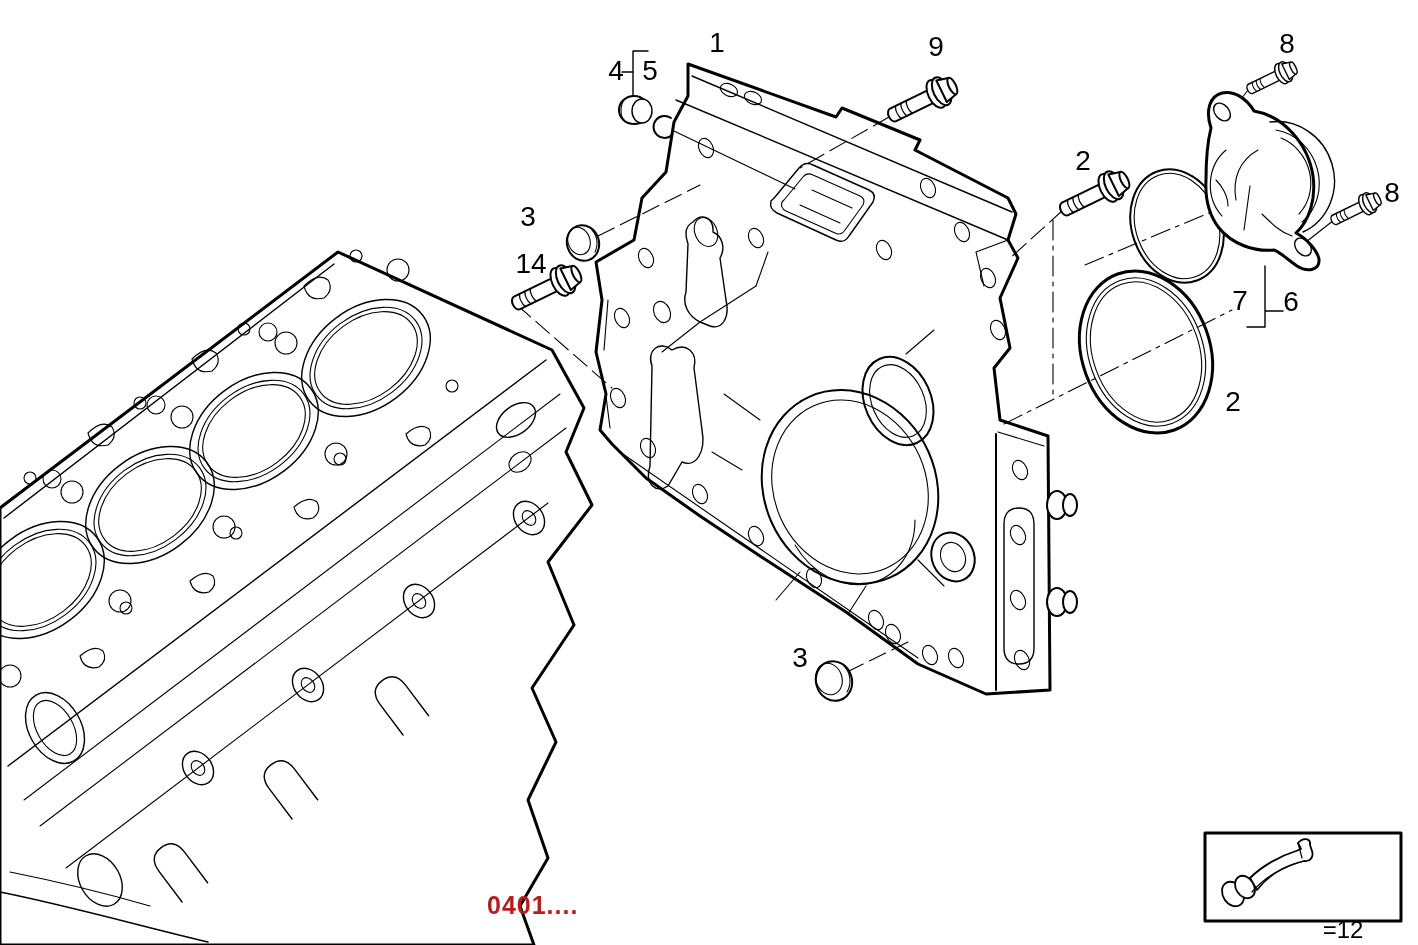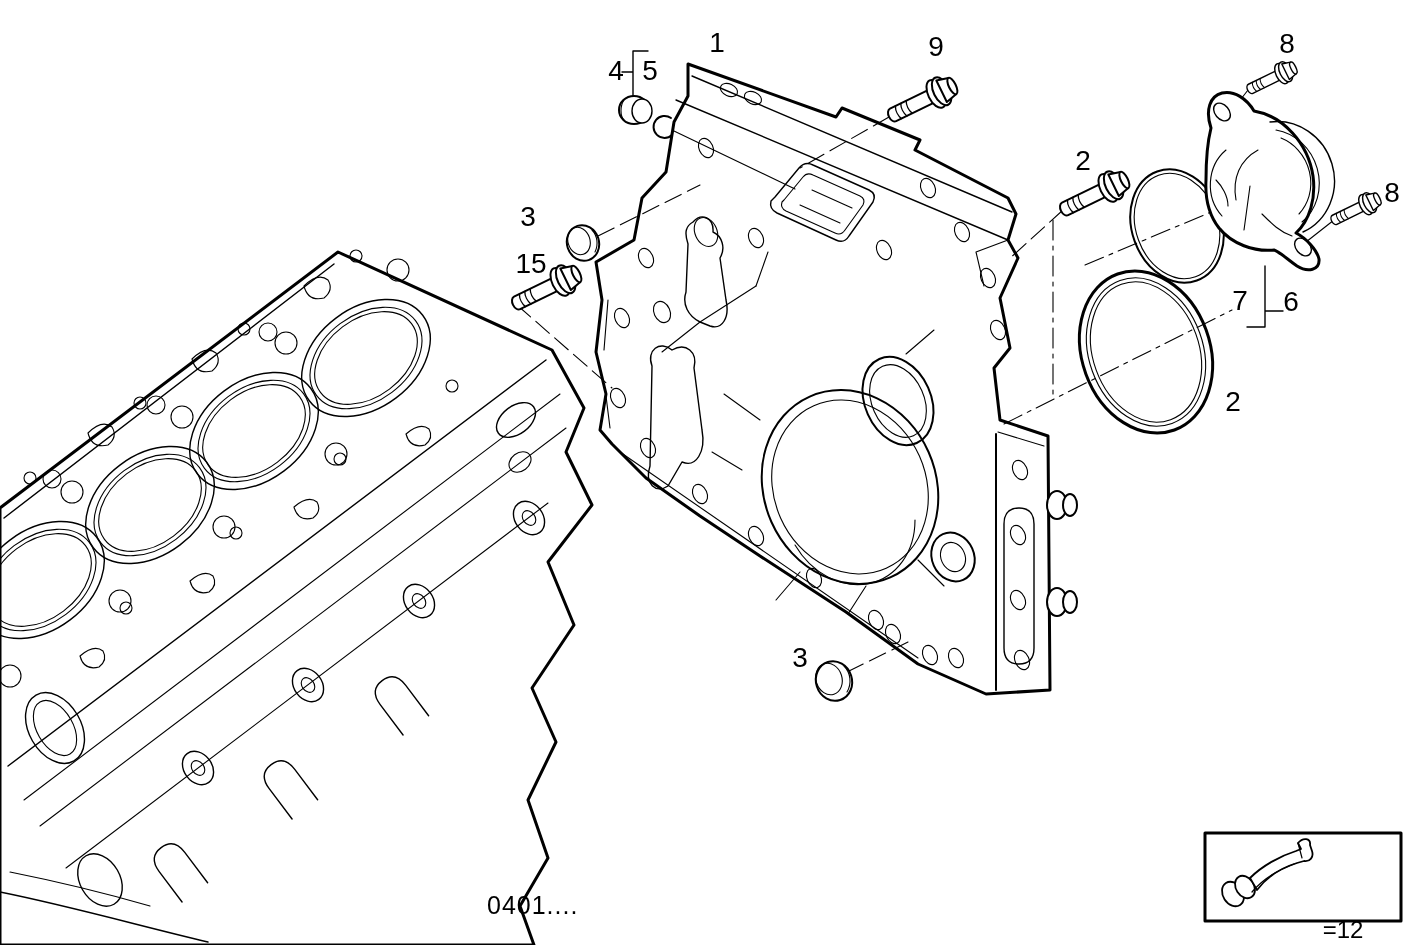--- a/index.html
+++ b/index.html
@@ -15,21 +15,21 @@
   .t{stroke-width:1.4;}
   .f{stroke-width:1.1;}
   .w{fill:#ffffff;}
   .dash{stroke-dasharray:18 7;}
   .dashdot{stroke-dasharray:20 6 4 6;}
   .lbl{
     position:absolute;transform:translate(-50%,-50%);
     font-size:28px;line-height:1;color:#000;white-space:nowrap;
   }
   .caption{
-    position:absolute;font-size:25px;color:#000000;letter-spacing:1px;white-space:nowrap;
+    position:absolute;font-size:25px;color:#b91c1c;letter-spacing:1px;white-space:nowrap;font-weight:bold;
   }
   .legend-label{font-size:24px;margin-top:46px;}
 </style>
 </head>
 <body>
 
 <div class="stage">
 
 <svg width="1418" height="945" viewBox="0 0 1418 945">
 
@@ -381,19 +381,19 @@
 <div class="lbl" style="left:528px;top:217px">3</div>
 <div class="lbl" style="left:800px;top:658px">3</div>
 <div class="lbl" style="left:616px;top:71px">4</div>
 <div class="lbl" style="left:650px;top:71px">5</div>
 <div class="lbl" style="left:1291px;top:302px">6</div>
 <div class="lbl" style="left:1240px;top:301px">7</div>
 <div class="lbl" style="left:1287px;top:44px">8</div>
 <div class="lbl" style="left:1392px;top:193px">8</div>
 <div class="lbl" style="left:936px;top:47px">9</div>
 <div class="lbl" style="left:1083px;top:161px">2</div>
-<div class="lbl" style="left:531px;top:264px">15</div>
+<div class="lbl" style="left:531px;top:264px">14</div>
 
 <div class="caption" style="left:487px;top:891px">0401....</div>
 
 <div class="lbl legend-label" style="left:1343px;top:884px">=12</div>
 
 </div>
 
 </body></html>

